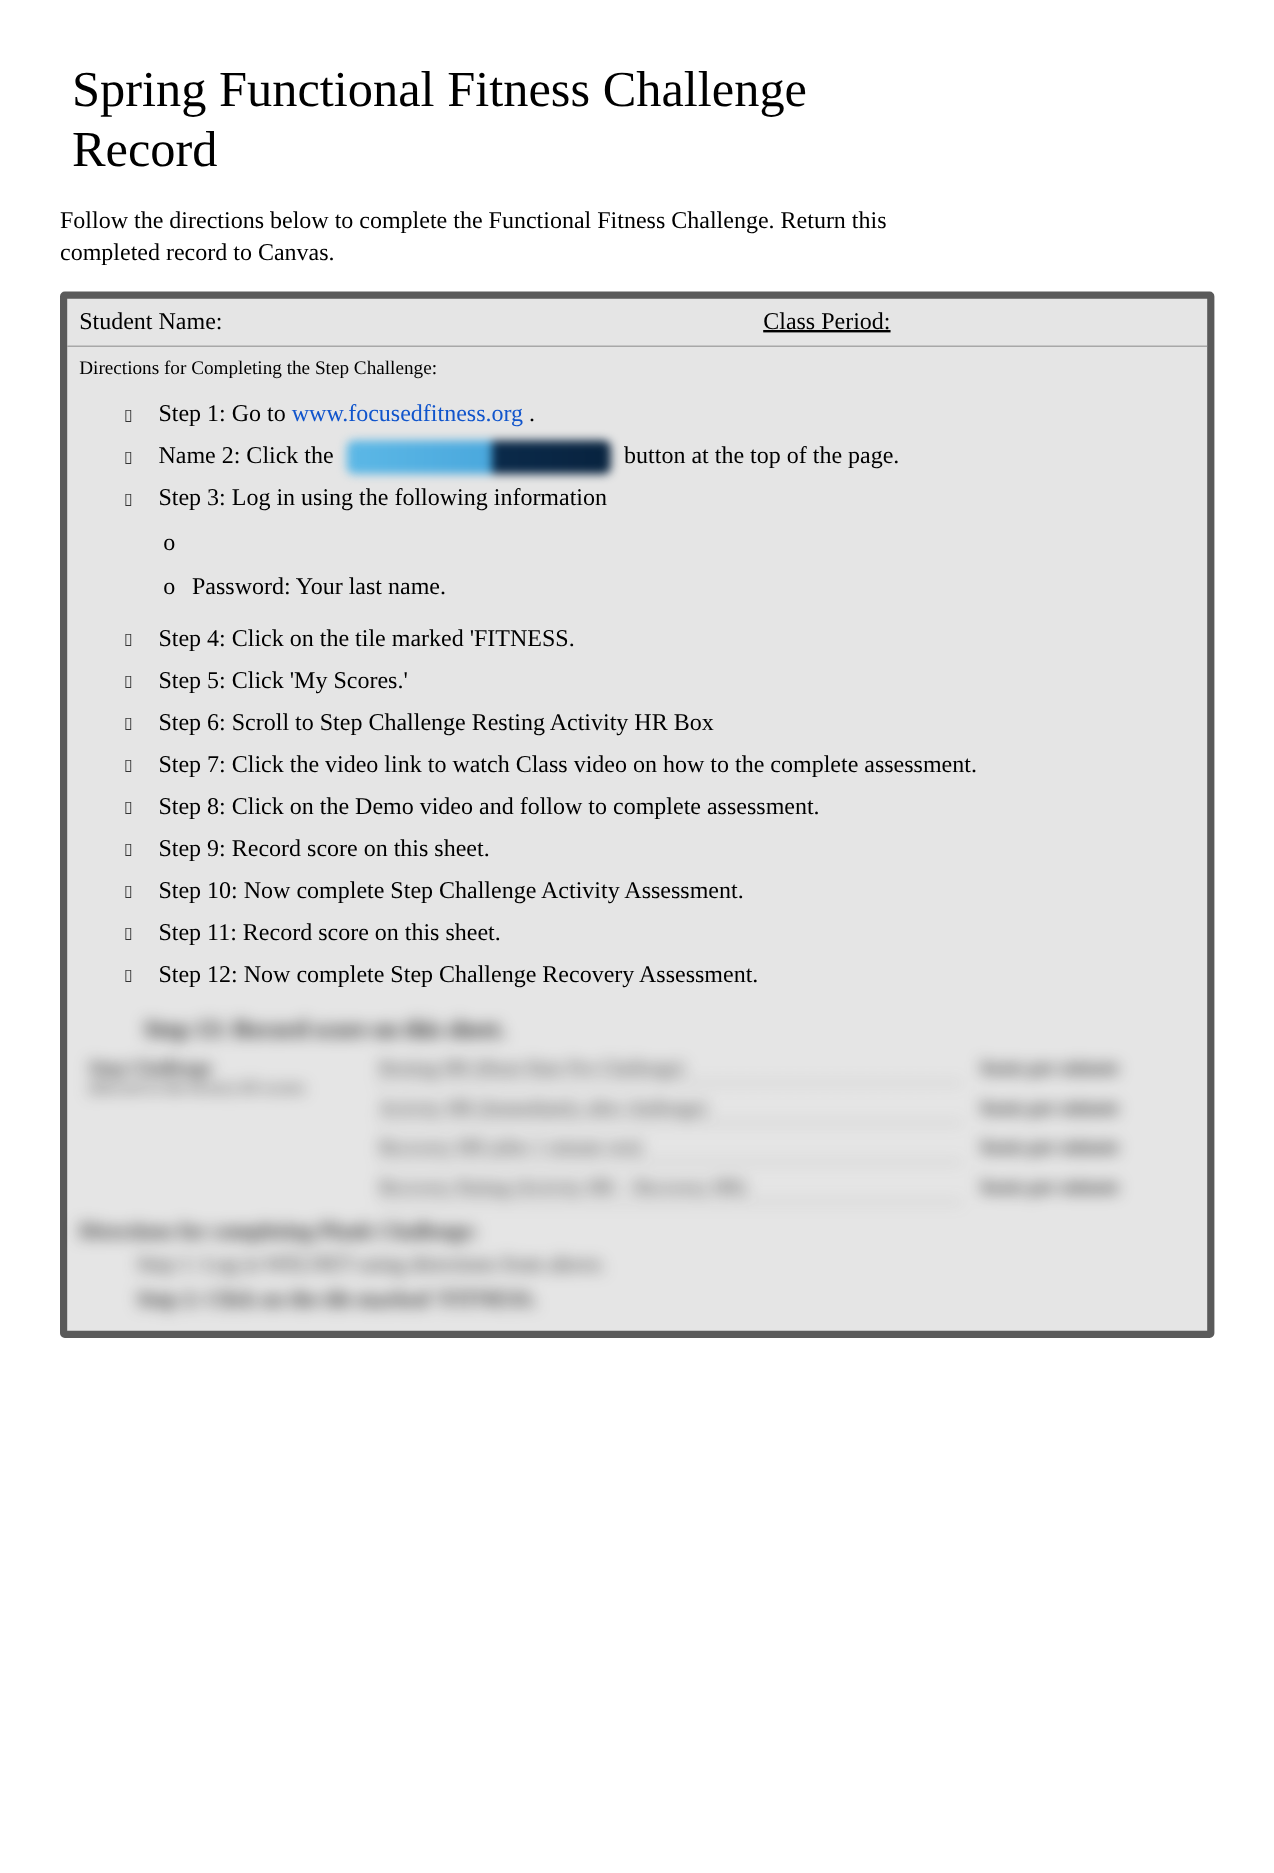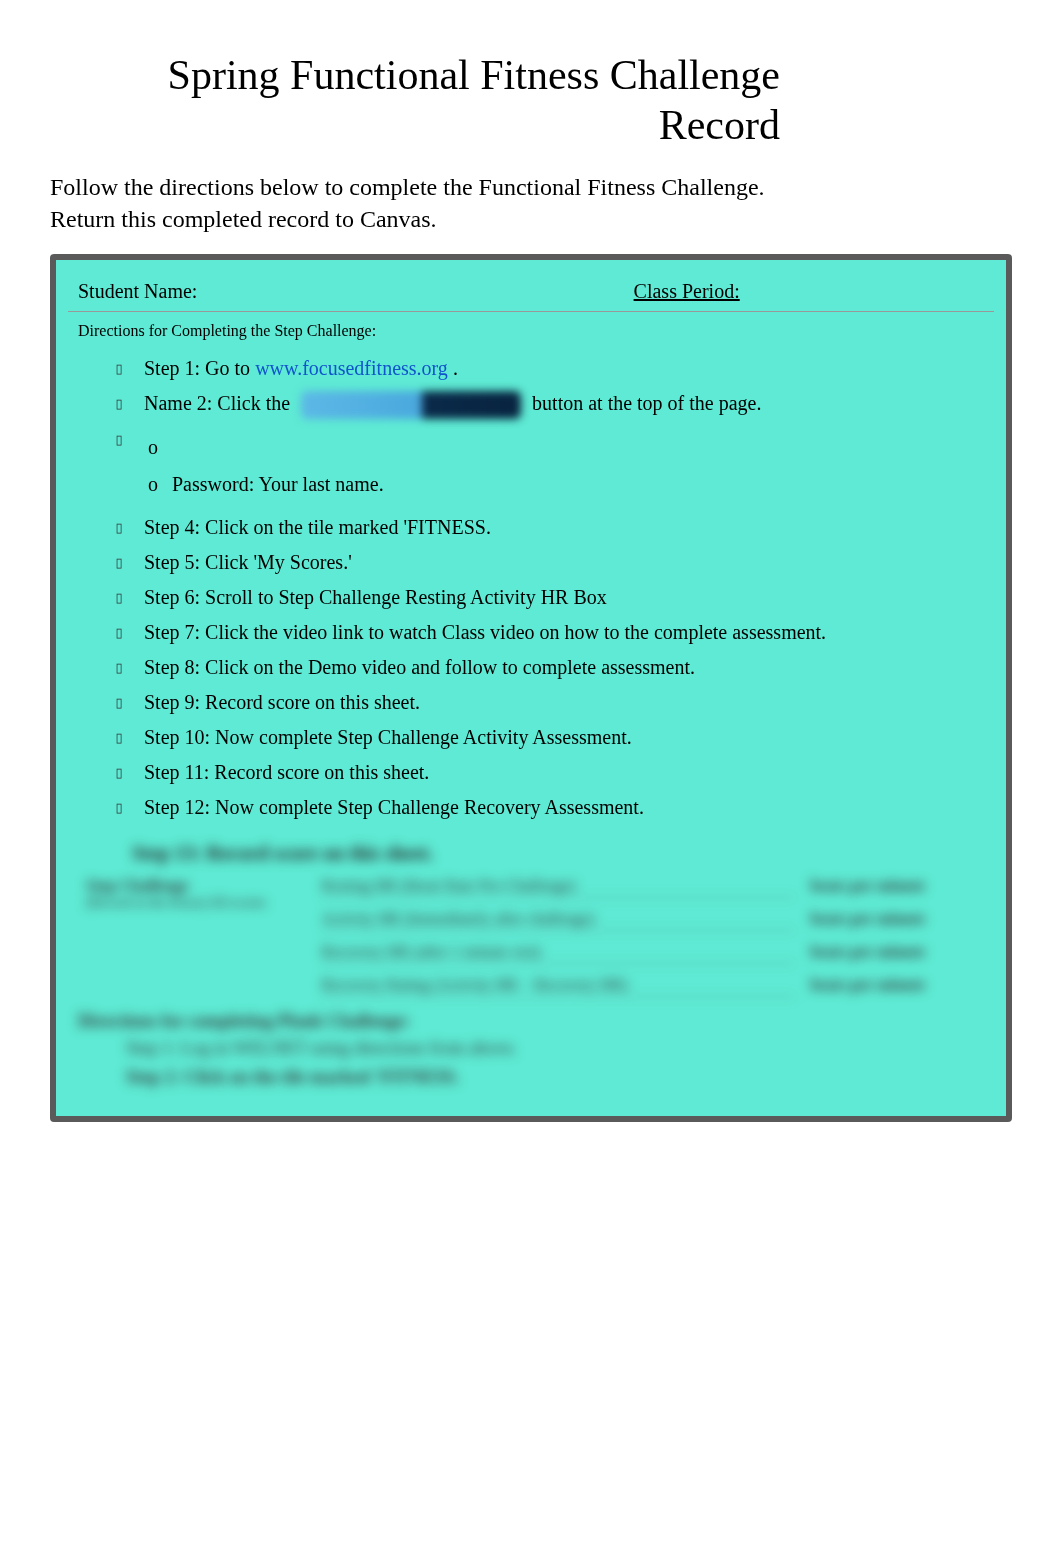--- a/index.html
+++ b/index.html
@@ -9,38 +9,38 @@
     }
     body {
       font-family: "Times New Roman", Times, serif;
       background: #fff;
       width: 1062px;
       padding: 40px 50px;
       color: #000;
     }
     .title {
       font-size: 42px;
-      text-align: right;
+      text-align: left;
       font-weight: normal;
       max-width: 720px;
       margin: 10px 0 20px 10px;
       line-height: 1.2;
     }
     .intro {
-      font-size: 24px;
+      font-size: 20px;
       max-width: 720px;
       margin-bottom: 18px;
       line-height: 1.35;
     }
     .bordered-box {
       border: 6px solid #5a5a5a;
       border-radius: 4px;
-      padding: 12px;
+      padding: 0;
       position: relative;
-      background: #5eead4;
+      background: #e5e5e5;
     }
     .header-row {
       display: flex;
       border-bottom: 1px solid #999;
     }
     .header-cell {
       padding: 8px 10px;
       font-size: 20px;
     }
     .name-cell { flex: 0 0 60%; border-right: 0; }
@@ -167,20 +167,21 @@
     </li>
     <li>
       <span class="bullet">▯</span>
       <span class="step-body">
         <span>Name 2: Click the </span><span class="login-btn-img"></span><span> button at the top of the page.</span>
       </span>
     </li>
     <li>
       <span class="bullet">▯</span>
       <span class="step-body">
+        <span>Step 3: Log in using the following information</span>
         <ul class="sub">
           <li>
               <span class="ob">o</span>
             </li>
           <li>
               <span class="ob">o</span>
               <span>Password:  Your last name.</span>
             </li>
         </ul>
       </span>

